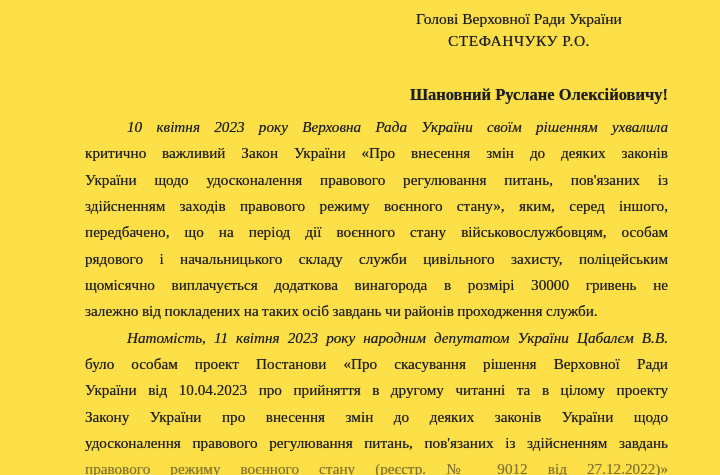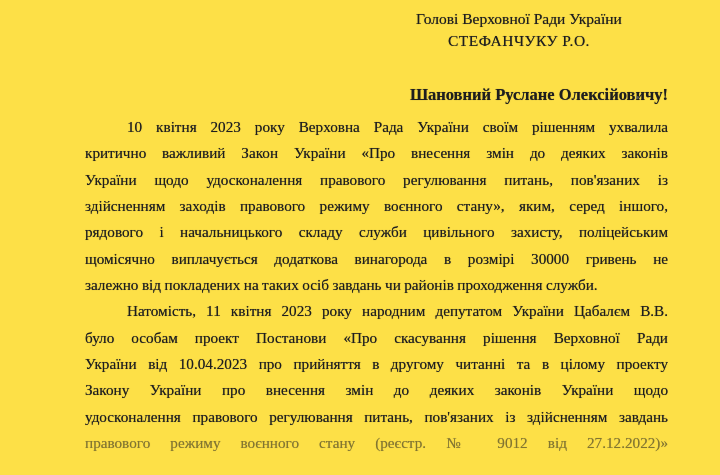--- a/index.html
+++ b/index.html
@@ -49,20 +49,21 @@
     line-height: 26.35px;
     overflow: hidden;
     white-space: normal;
   }
   .line.just {
     text-align: justify;
     text-align-last: justify;
   }
   .line.first {
     text-indent: 42px;
+    font-style: italic;
   }
   .line.cut {
     opacity: 0.55;
   }
   .speck {
     position: absolute;
     left: 636px;
     top: 96px;
     width: 3px;
     height: 3px;
@@ -82,20 +83,21 @@
   </div>
 
   <div class="salutation">Шановний Руслане Олексійовичу!</div>
 
   <div class="body-text">
     <div class="paragraph">
       <div class="line just first">10 квітня 2023 року Верховна Рада України своїм рішенням ухвалила</div>
       <div class="line just">критично важливий Закон України «Про внесення змін до деяких законів</div>
       <div class="line just">України щодо удосконалення правового регулювання питань, пов'язаних із</div>
       <div class="line just">здійсненням заходів правового режиму воєнного стану», яким, серед іншого,</div>
+      <div class="line just">передбачено, що на період дії воєнного стану військовослужбовцям, особам</div>
       <div class="line just">рядового і начальницького складу служби цивільного захисту, поліцейським</div>
       <div class="line just">щомісячно виплачується додаткова винагорода в розмірі 30000 гривень не</div>
       <div class="line">залежно від покладених на таких осіб завдань чи районів проходження служби.</div>
     </div>
     <div class="paragraph">
       <div class="line just first">Натомість, 11 квітня 2023 року народним депутатом України Цабалєм В.В.</div>
       <div class="line just">було особам проект Постанови «Про скасування рішення Верховної Ради</div>
       <div class="line just">України від 10.04.2023 про прийняття в другому читанні та в цілому проекту</div>
       <div class="line just">Закону України про внесення змін до деяких законів України щодо</div>
       <div class="line just">удосконалення правового регулювання питань, пов'язаних із здійсненням завдань</div>

